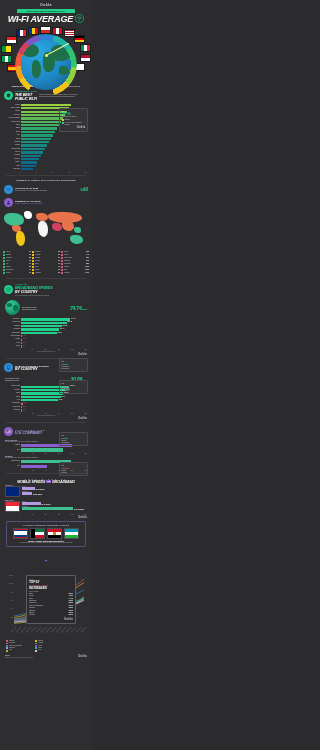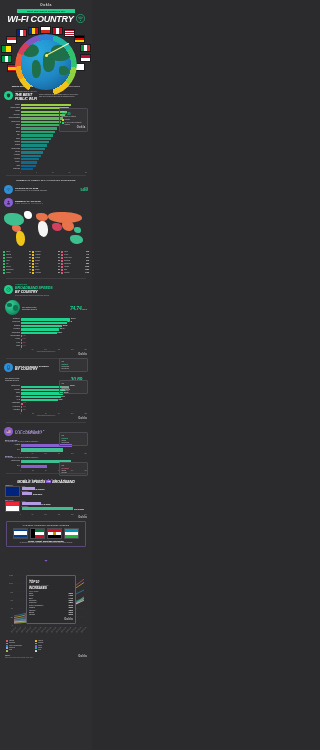--- a/index.html
+++ b/index.html
@@ -184,21 +184,21 @@
 </style>
 </head>
 <body>
 
 <div class="page">
 
   <div class="hdr">
     <div class="brand">Ookla</div>
     <div class="eyebrow">Best and Worst Countries for</div>
     <div class="h1">
-      <span>WI-FI COUNTRY</span>
+      <span>WI-FI AVERAGE</span>
       <span class="wifi">
         <svg viewBox="0 0 24 24" width="9" height="9">
           <circle cx="12" cy="12" r="11" fill="#2e2e31" stroke="#1fd18c" stroke-width="1.6"></circle>
           <path d="M6 10c3.5-3 8.5-3 12 0" stroke="#1fd18c" stroke-width="1.6" fill="none" stroke-linecap="round"></path>
           <path d="M8.5 13c2.2-1.9 4.8-1.9 7 0" stroke="#1fd18c" stroke-width="1.6" fill="none" stroke-linecap="round"></path>
           <circle cx="12" cy="16.5" r="1.4" fill="#1fd18c"></circle>
         </svg>
       </span>
     </div>
   </div>

